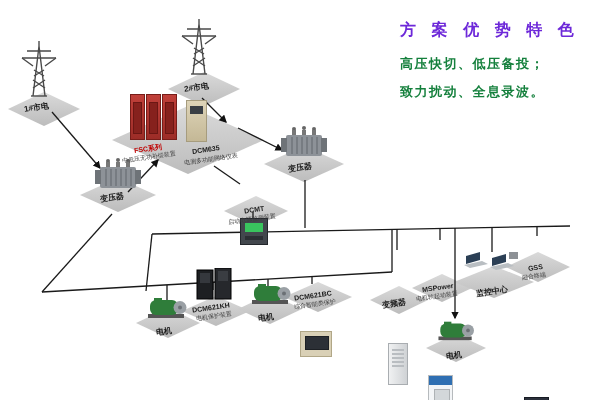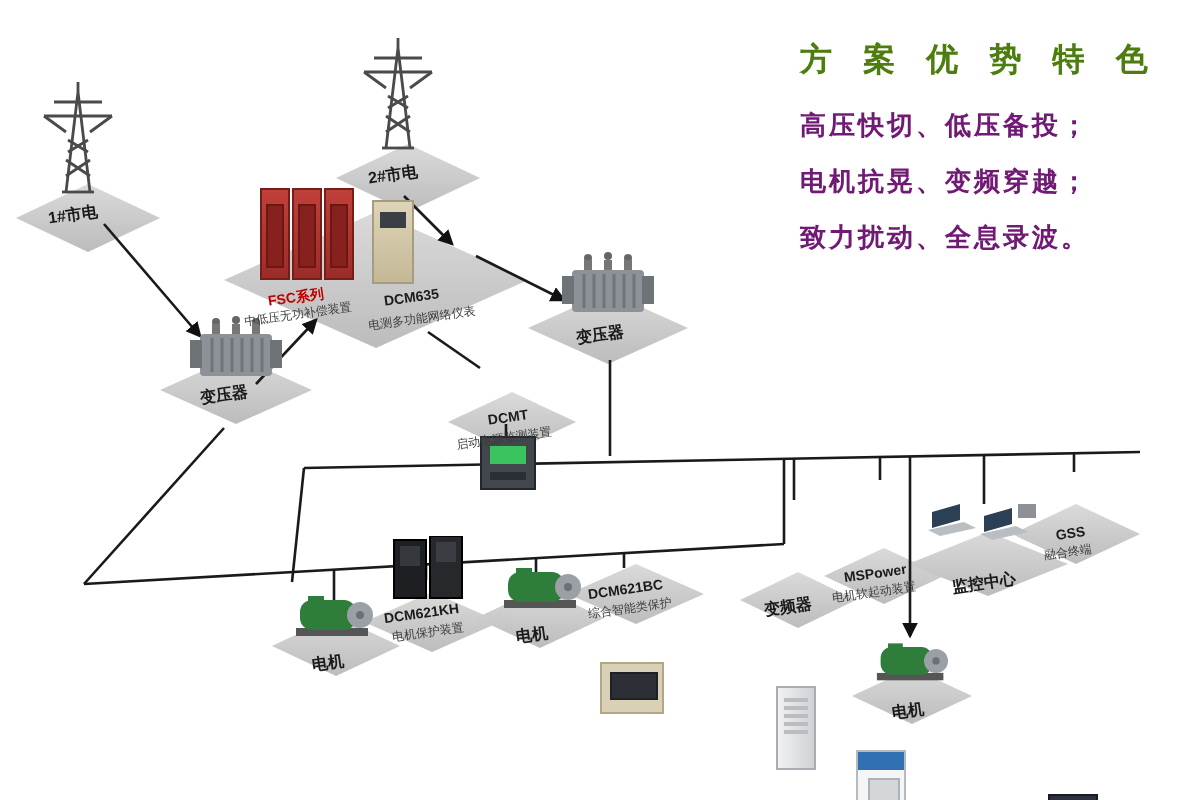--- a/index.html
+++ b/index.html
@@ -22,22 +22,22 @@
   .bccab{width:32px;height:26px;background:#d9d0b6;border:1px solid #b1a787;position:relative}
   .bccab::after{content:"";position:absolute;left:4px;top:4px;width:22px;height:12px;background:#2c3036;border:1px solid #1d2024}
   .invbox{width:20px;height:42px;background:linear-gradient(90deg,#f0f1f2,#cfd2d5);border:1px solid #a9adb1;position:relative}
   .invbox::after{content:"";position:absolute;left:3px;top:5px;width:12px;height:20px;background:repeating-linear-gradient(180deg,#b9bdc1 0 2px,transparent 2px 4px)}
   .msbox{width:25px;height:40px;background:#f3f5f7;border:1px solid #b6babd;position:relative}
   .msbox::before{content:"";position:absolute;left:0;top:0;right:0;height:9px;background:#2f6fb2}
   .msbox::after{content:"";position:absolute;left:5px;top:13px;width:14px;height:10px;background:#d3d7da;border:1px solid #aeb2b5}
   .gssbox{width:25px;height:36px;background:#2c313c;border:1px solid #171b23;position:relative}
   .gssbox::after{content:"";position:absolute;left:4px;top:4px;width:16px;height:26px;background:#3a4150;border:1px solid #222733}
   .titleblock{position:absolute;left:400px;top:20px;width:198px;z-index:6}
-  .tb-title{font-family:"DejaVu Serif",serif;font-weight:bold;font-size:16px;letter-spacing:5px;color:#4d7c0f;margin-bottom:9px;white-space:nowrap}
-  .tb-line{font-family:Liberation Mono, monospace;font-weight:bold;font-size:13px;letter-spacing:1.5px;color:#701a75;line-height:28px;white-space:nowrap}
+  .tb-title{font-family:"DejaVu Serif",serif;font-weight:bold;font-size:16px;letter-spacing:5px;color:#6d28d9;margin-bottom:9px;white-space:nowrap}
+  .tb-line{font-family:Liberation Sans, sans-serif;font-weight:bold;font-size:13px;letter-spacing:1.5px;color:#15803d;line-height:28px;white-space:nowrap}
 </style>
 </head>
 <body>
 
 <div class="canvas">
 
   <div class="plat" style="left:8px;top:92px;width:72px;height:34px"></div>
   <div class="plat" style="left:168px;top:72px;width:72px;height:34px"></div>
   <div class="plat" style="left:112px;top:106px;width:152px;height:68px"></div>
   <div class="plat" style="left:80px;top:178px;width:76px;height:34px"></div>
@@ -204,17 +204,16 @@
   <span class="lbl" style="left:422px;top:284px;font-size:7px">MSPower</span>
   <span class="sub" style="left:416px;top:292px">电机软起动装置</span>
   <span class="lbl" style="left:476px;top:286px">监控中心</span>
   <span class="lbl" style="left:528px;top:264px;font-size:7px">GSS</span>
   <span class="sub" style="left:522px;top:272px">融合终端</span>
   <span class="lbl" style="left:446px;top:350px">电机</span>
 
   <div class="titleblock">
     <div class="tb-title">方 案 优 势 特 色</div>
     <div class="tb-line">高压快切、低压备投；</div>
-    <div class="tb-line">电机抗晃、变频穿越；</div>
     <div class="tb-line">致力扰动、全息录波。</div>
   </div>
 
 </div>
 
 </body></html>

